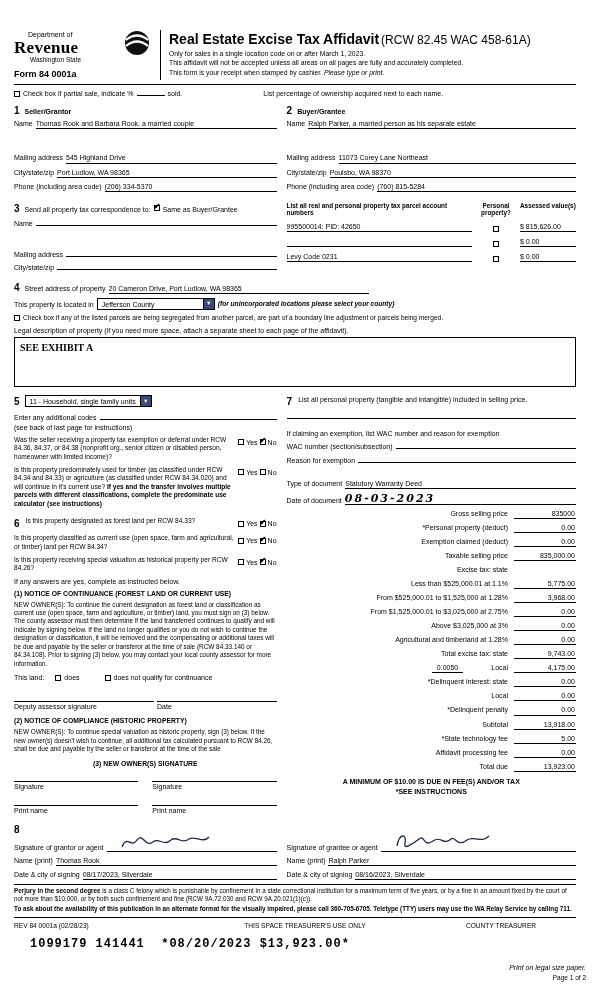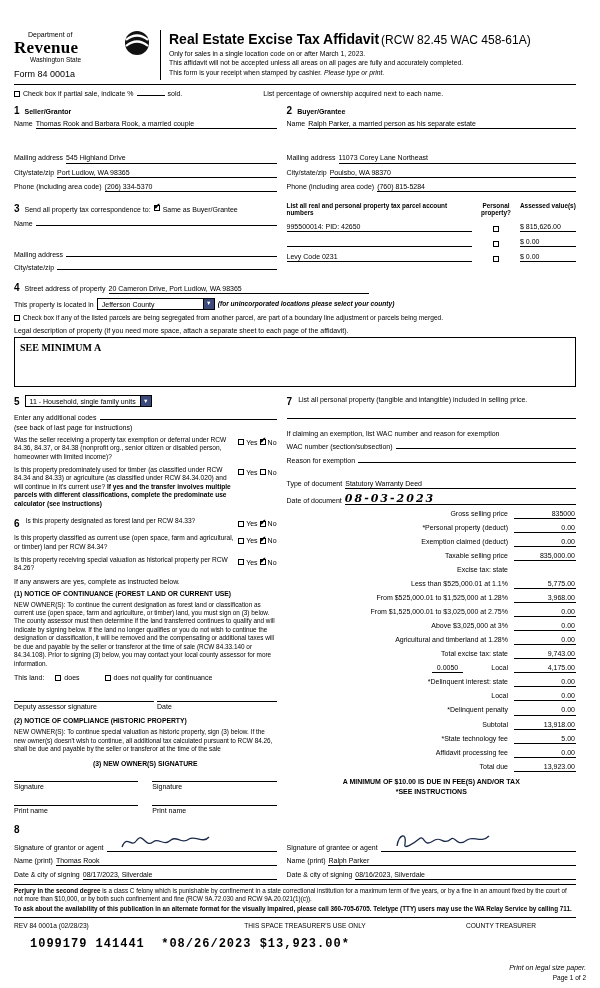--- a/index.html
+++ b/index.html
@@ -16,21 +16,21 @@
   .num{font-weight:bold;font-size:10px;margin-right:2px;flex:none}
   .cb{display:inline-block;width:6px;height:6px;border:1px solid #000;flex:none;position:relative;align-self:center}
   .cb.checked::after{content:"✔";position:absolute;font-size:8px;font-weight:bold;left:-1px;top:-4px}
   .yn{display:inline-flex;gap:2px;align-items:center;flex:none;white-space:nowrap}
   
   .hdr{display:flex;border-bottom:1px solid #000;padding-bottom:4px;margin-bottom:4px}
   .hdr-left{width:146px;flex:none;position:relative}
   .dept{font-size:7px;padding-left:14px}
   .brand{font-family:"Liberation Serif",serif;font-weight:bold;font-size:17px;line-height:1;letter-spacing:.3px}
   .brand-sub{font-size:6.5px;margin-left:16px}
-  .form-no{font-weight:normal;font-size:9px;margin-top:4px}
+  .form-no{font-weight:bold;font-size:9px;margin-top:4px}
   .logo{position:absolute;right:10px;top:0}
   .hdr-right{flex:1;border-left:1px solid #000;padding-left:8px}
   .title{font-weight:bold;font-size:14px}
   .rcw{font-size:12px}
   .hnote{font-size:6.8px;margin-top:1px}
   
   .cols{display:flex}
   .col-l{width:48.5%;padding-right:10px}
   .col-r{width:51.5%}.sp10{height:10px}.sp14{height:14px}.sp20{height:20px}
   .sec{margin-top:6px}
@@ -225,21 +225,21 @@
         <span class="dd-btn"></span>
       </span>
       <span class="b it" style="font-size:6.6px">(for unincorporated locations please select your county)</span>
     </div>
     <div class="row" style="margin-top:4px">
       <span class="cb"></span>
       <span style="font-size:6.6px">Check box if any of the listed parcels are being segregated from another parcel, are part of a boundary line adjustment or parcels being merged.</span>
     </div>
     <div style="margin-top:3px">Legal description of property (if you need more space, attach a separate sheet to each page of the affidavit).</div>
     <div class="legalbox">
-      <span class="exhibit">SEE MINIMUM A</span>
+      <span class="exhibit">SEE EXHIBIT A</span>
     </div>
   </div>
 
   <div class="cols" style="margin-top:8px">
 
     <div class="col-l">
       <div class="row" style="align-items:center">
         <span class="num">5</span>
         <span class="dd grow">
           <span class="dd-text grow">11 - Household, single family units</span>
@@ -507,19 +507,19 @@
   <div class="perjury">
     <span class="b">Perjury in the second degree</span><span> is a class C felony which is punishable by confinement in a state correctional institution for a maximum term of five years, or by a fine in an amount fixed by the court of not more than $10,000, or by both such confinement and fine (RCW 9A.72.030 and RCW 9A.20.021(1)(c)).</span>
   </div>
   <div class="alt">To ask about the availability of this publication in an alternate format for the visually impaired, please call 360-705-6705. Teletype (TTY) users may use the WA Relay Service by calling 711.</div>
   <div class="fline"></div>
   <div class="revrow">
     <span style="width:170px">REV 84 0001a  (02/28/23)</span>
     <span class="grow c">THIS SPACE TREASURER'S USE ONLY</span>
     <span style="width:150px;text-align:center">COUNTY TREASURER</span>
   </div>
-  <div class="stamp">1099179 141441  *08/26/2023 $13,923.00*</div>
+  <div class="stamp">1099179 141441  *08/20/2023 $13,923.00*</div>
   <div class="bottomblock">
     <div class="it">Print on legal size paper.</div>
     <div style="font-size:6.5px;margin-top:1px">Page 1 of 2</div>
   </div>
 
 </div>
 
 </body></html>

